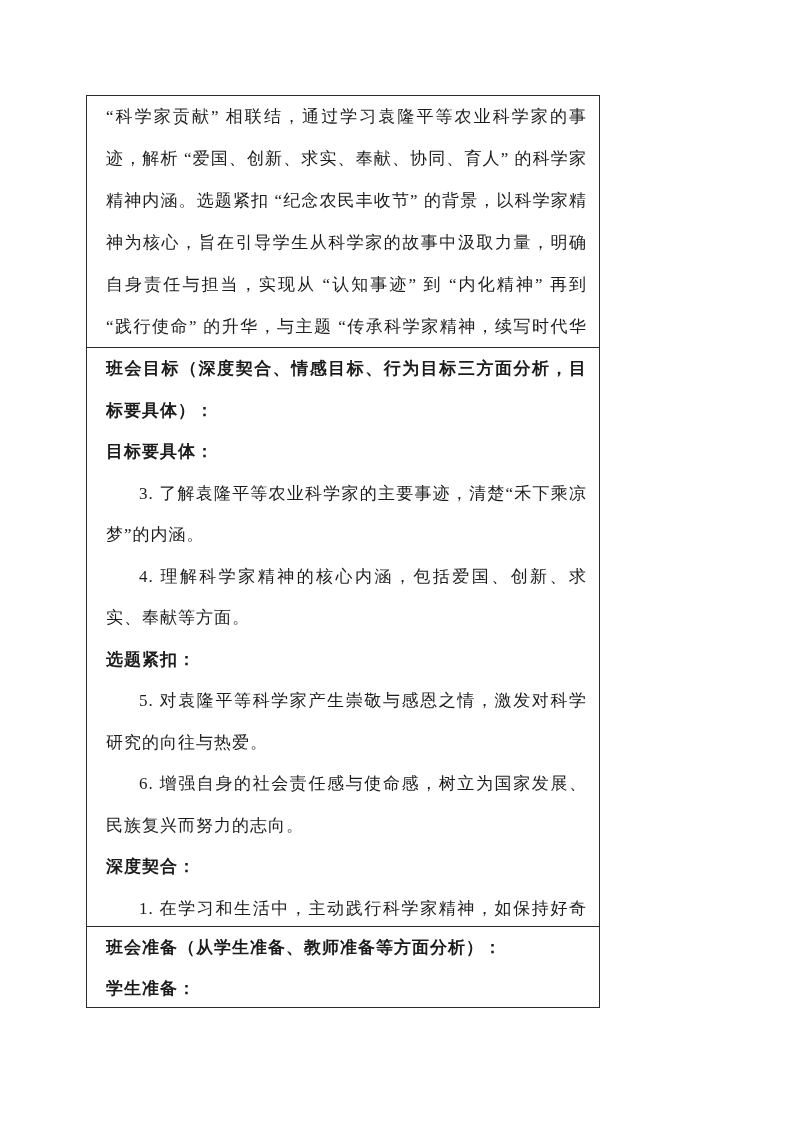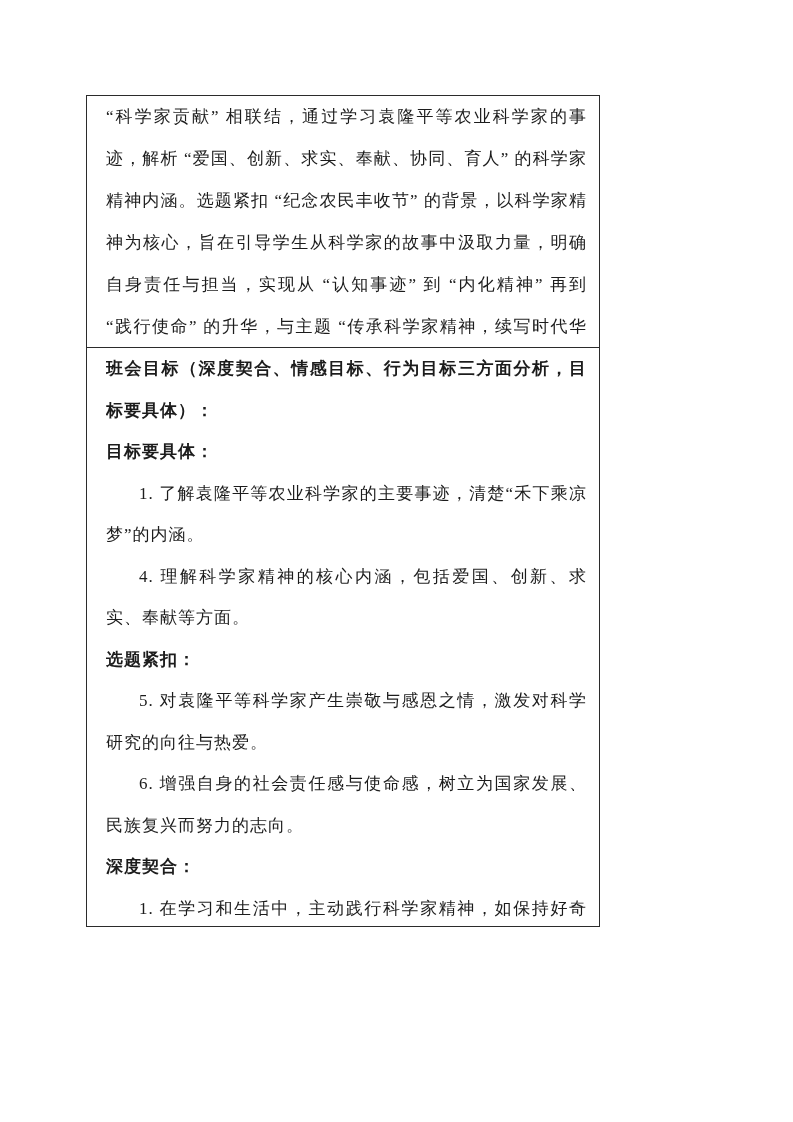--- a/index.html
+++ b/index.html
@@ -59,26 +59,34 @@
           <div class="cell cell-r1">
             <p class="para">“科学家贡献” 相联结，通过学习袁隆平等农业科学家的事迹，解析 “爱国、创新、求实、奉献、协同、育人” 的科学家精神内涵。选题紧扣 “纪念农民丰收节” 的背景，以科学家精神为核心，旨在引导学生从科学家的故事中汲取力量，明确自身责任与担当，实现从 “认知事迹” 到 “内化精神” 再到 “践行使命” 的升华，与主题 “传承科学家精神，续写时代华章” 深度契合。</p>
           </div>
         </td>
       </tr>
       <tr>
         <td>
           <div class="cell cell-r2">
             <p class="para bold">班会目标（深度契合、情感目标、行为目标三方面分析，目标要具体）：</p>
             <p class="para bold">目标要具体：</p>
-            <p class="para indent">1. 了解袁隆平等农业科学家的主要事迹，清楚“禾下乘凉梦”的内涵。</p>
+            <p class="para indent">3. 了解袁隆平等农业科学家的主要事迹，清楚“禾下乘凉梦”的内涵。</p>
             <p class="para indent">4. 理解科学家精神的核心内涵，包括爱国、创新、求实、奉献等方面。</p>
             <p class="para bold">选题紧扣：</p>
             <p class="para indent">5. 对袁隆平等科学家产生崇敬与感恩之情，激发对科学研究的向往与热爱。</p>
             <p class="para indent">6. 增强自身的社会责任感与使命感，树立为国家发展、民族复兴而努力的志向。</p>
             <p class="para bold">深度契合：</p>
             <p class="para indent">1. 在学习和生活中，主动践行科学家精神，如保持好奇心、勇于探索、不怕困难、团队协作等。</p>
 
           </div>
         </td>
       </tr>
+      <tr>
+        <td>
+          <div class="cell cell-r3">
+            <p class="para bold">班会准备（从学生准备、教师准备等方面分析）：</p>
+            <p class="para bold">学生准备：</p>
+          </div>
+        </td>
+      </tr>
     </tbody>
   </table>
 </div>
 
 </body></html>

